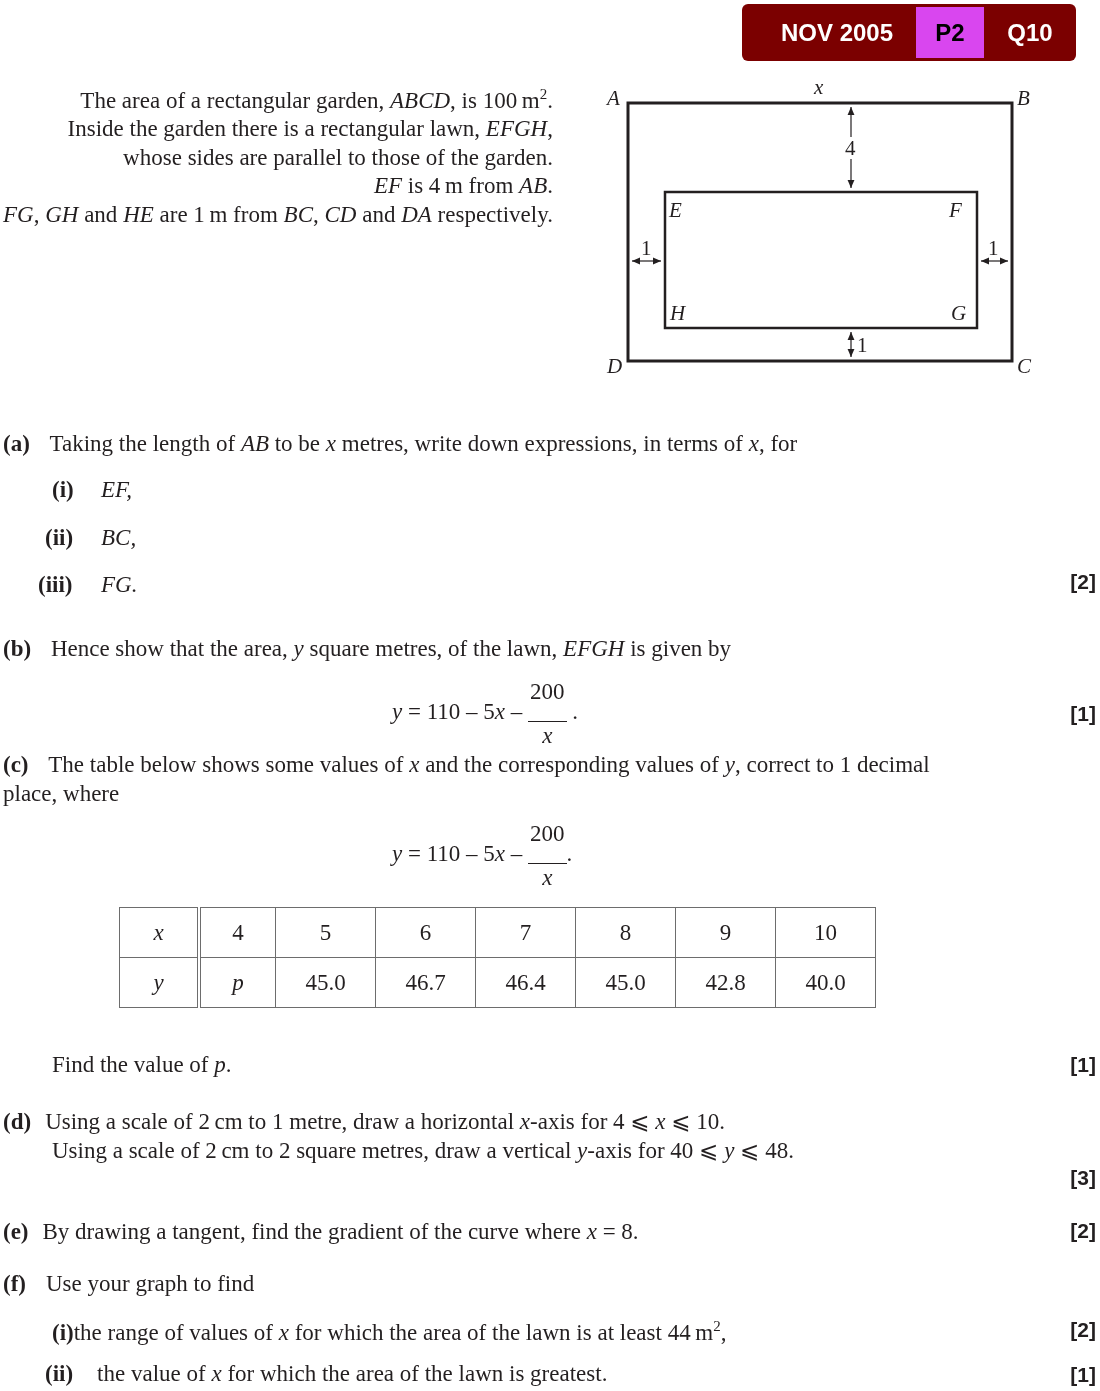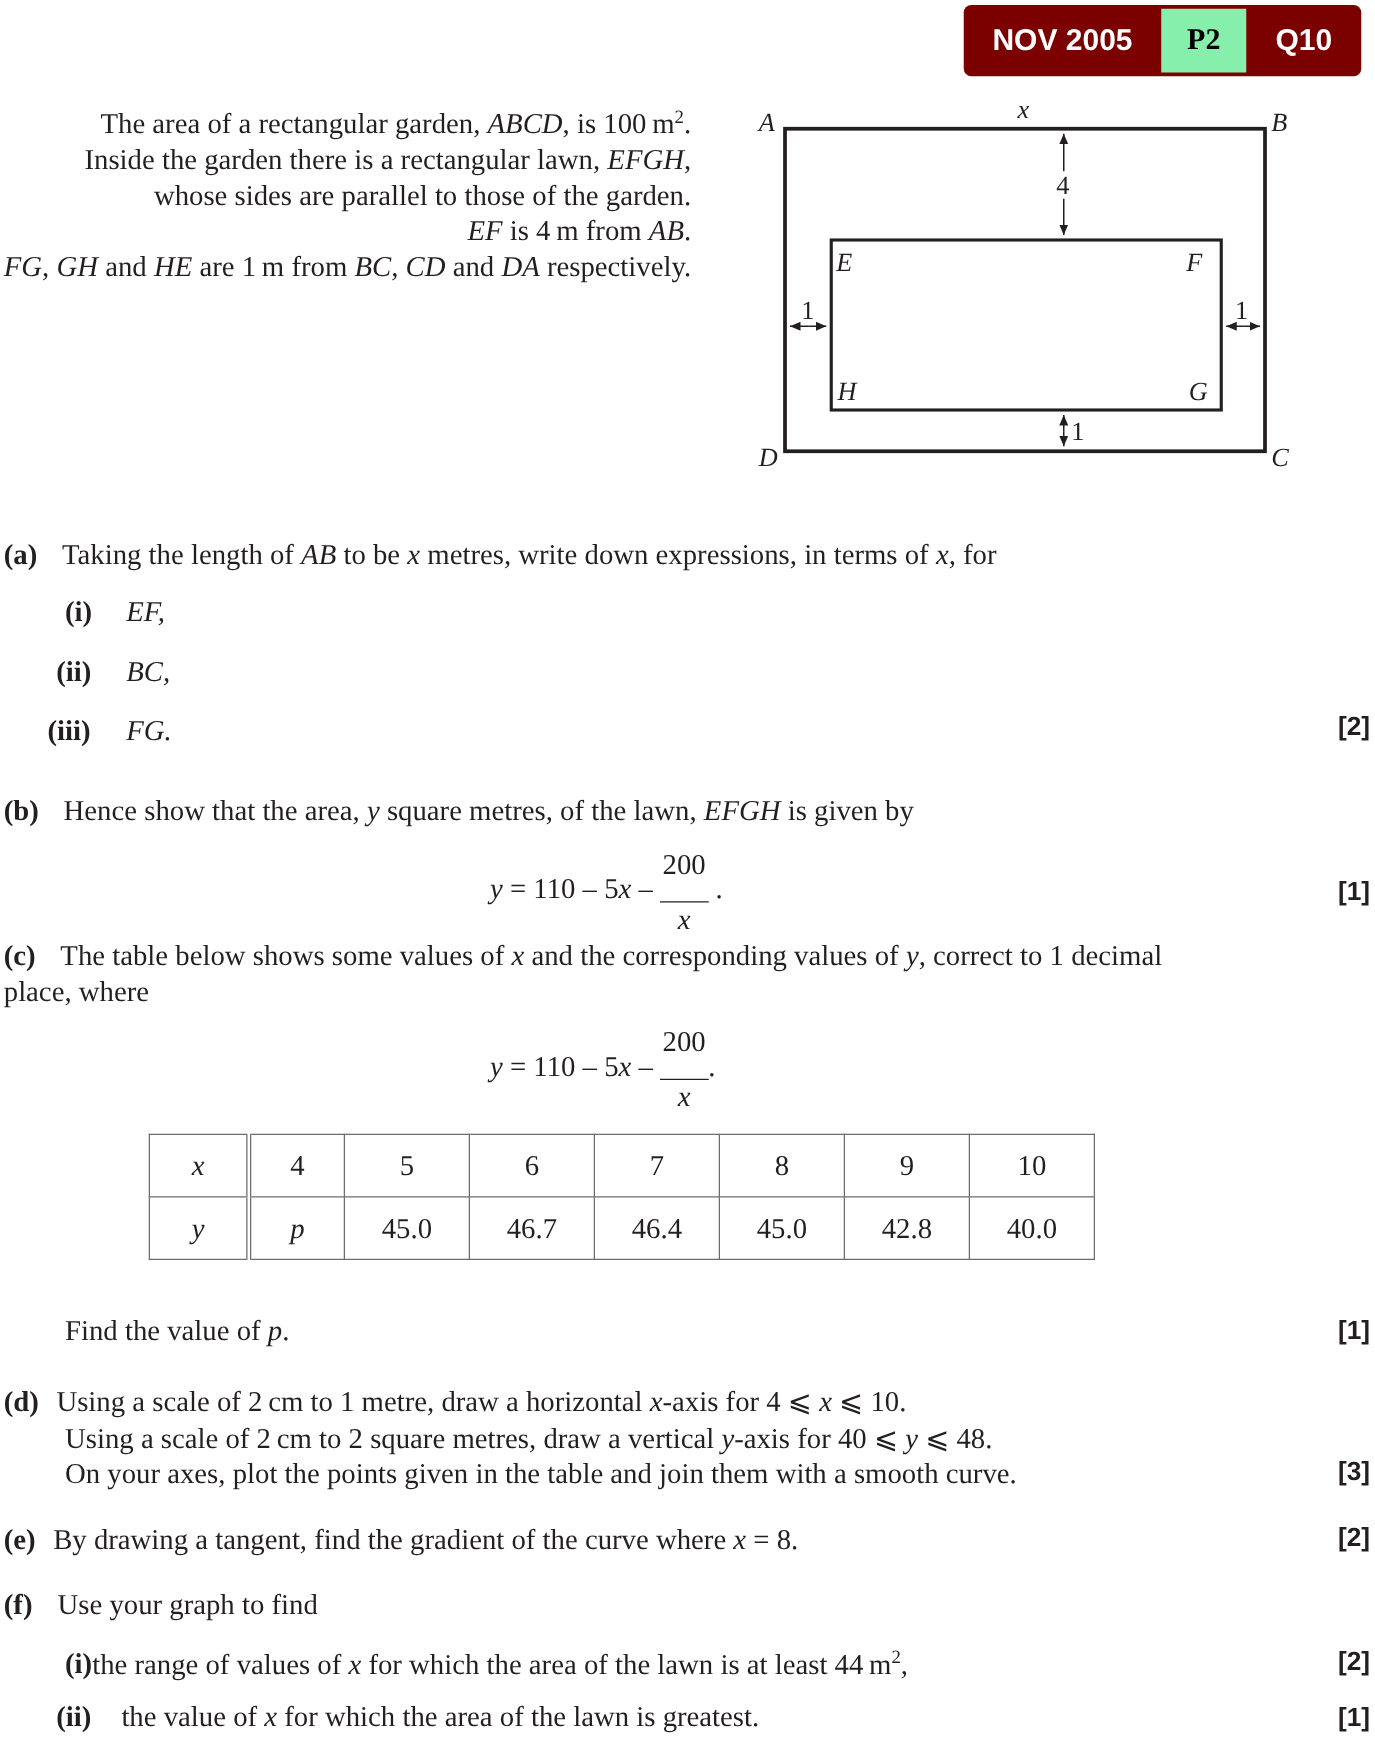--- a/index.html
+++ b/index.html
@@ -5,26 +5,26 @@
   html, body { margin: 0; padding: 0; background: #ffffff; }
   body { width: 1100px; height: 1391px; position: relative; overflow: hidden;
          font-family: "Liberation Serif", serif; color: #231f20; font-size: 23px; }
   .abs { position: absolute; }
   i, .it { font-style: italic; }
   .lbl { font-weight: bold; }
   .marks { position: absolute; right: 4px; font-family: "Liberation Sans", sans-serif;
            font-weight: bold; font-size: 21px; color: #231f20; }
 
   
-  .badge { position: absolute; left: 771px; top: 4px; width: 318px; height: 57px;
+  .badge { position: absolute; left: 742px; top: 4px; width: 318px; height: 57px;
            background: #7b0000; border-radius: 6px; display: flex; align-items: center;
-           font-family: "Liberation Sans", sans-serif; font-weight: bold; font-size: 24px; }
+           font-family: "Liberation Sans", sans-serif; font-weight: bold; font-size: 24px; padding-left: 16px; }
   .badge .seg { height: 100%; display: flex; align-items: center; justify-content: center; }
   .badge .year { width: 158px; color: #fff; }
-  .badge .paper { width: 68px; background: #86efac; color: #000; height: 51px; font-family: Liberation Serif, serif; }
+  .badge .paper { width: 68px; background: #d946ef; color: #000; height: 51px; }
   .badge .q { width: 92px; color: #fff; }
 
   .intro { left: 3px; top: 80px; line-height: 28.5px; font-size: 23px; text-align: right; }
 
   .diagram { position: absolute; left: 595px; top: 75px; width: 450px; height: 310px; }
 
   .frac { display: inline-block; vertical-align: middle; text-align: center; line-height: 1; }
   .frac .num { display: block; padding: 0 2px 18px; border-bottom: 1.5px solid #231f20; }
   .frac .den { display: block; padding-top: 2px; font-style: italic; }
 
@@ -146,21 +146,20 @@
   </table>
 
 <div class="abs" style="left:52px; top:1052px;">
   <span>Find the value of </span><i>p</i><span>.</span>
 </div>
 <div class="marks" style="top:1053px;">[1]</div>
 
 <div class="abs" style="left:3px; top:1108px; line-height:28.5px;">
   <div><span class="lbl">(d)</span><span style="margin-left:14px"><span>Using a scale of 2 cm to 1 metre, draw a horizontal </span><i>x</i><span>-axis for 4 ⩽ </span><i>x</i><span> ⩽ 10.</span></span></div>
   <div style="margin-left:49px"><span>Using a scale of 2 cm to 2 square metres, draw a vertical </span><i>y</i><span>-axis for 40 ⩽ </span><i>y</i><span> ⩽ 48.</span></div>
-  <div style="margin-left:49px">On your axes, plot the points given in the table and join them with a smooth curve.</div>
 </div>
 <div class="marks" style="top:1166px;">[3]</div>
 
 <div class="abs" style="left:3px; top:1219px;">
   <span class="lbl">(e)</span><span style="margin-left:14px"><span>By drawing a tangent, find the gradient of the curve where </span><i>x</i><span> = 8.</span></span>
 </div>
 <div class="marks" style="top:1219px;">[2]</div>
 
 <div class="abs" style="left:3px; top:1271px;">
   <span class="lbl">(f)</span><span style="margin-left:20px">Use your graph to find</span>

